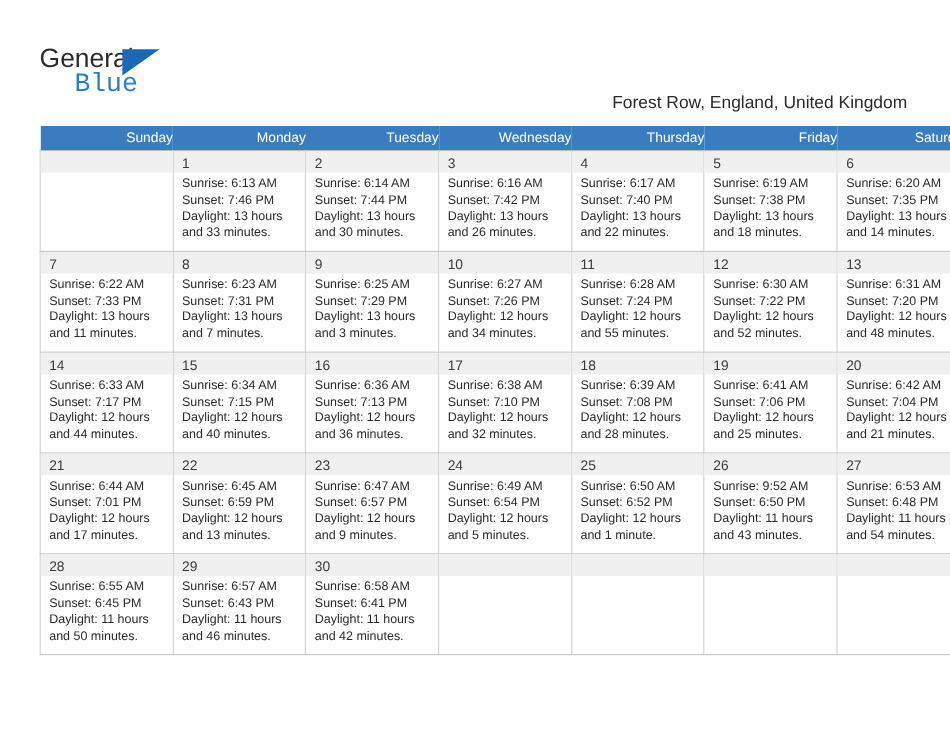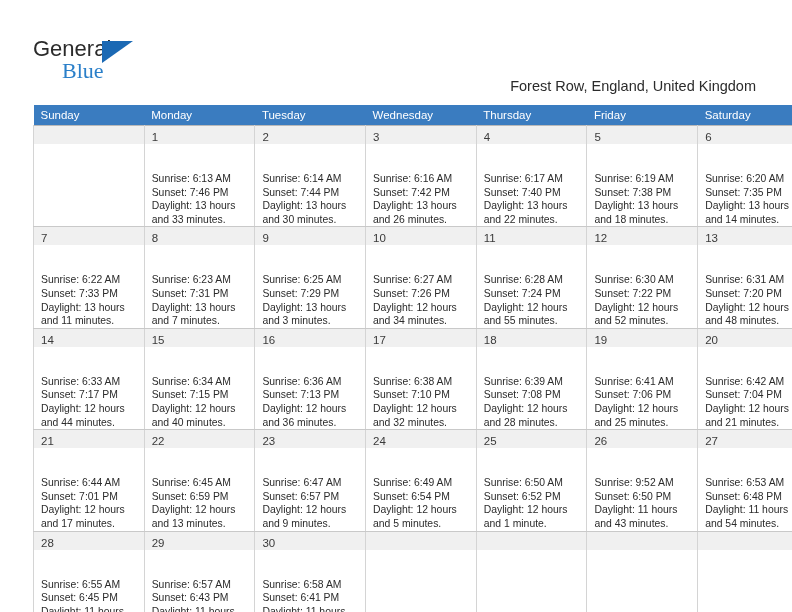--- a/index.html
+++ b/index.html
@@ -54,21 +54,21 @@
     height: 0;
     border-left: 31px solid #1b69b4;
     border-bottom: 22px solid transparent;
   }
   .logo-blue {
     position: absolute;
     left: 29px;
     top: 22px;
     font-size: 22px;
     color: #2a7fc9;
-    font-family: Liberation Serif, serif;
+    font-family: Liberation Mono, monospace;
   }
 
   .title {
     position: absolute;
     right: 36px;
     top: 31px;
     font-size: 27px;
     color: #2b2b2b;
     text-align: right;
     white-space: nowrap;
@@ -91,21 +91,21 @@
     top: 105px;
     width: 726px;
     border-collapse: collapse;
     table-layout: fixed;
   }
   .calendar th {
     background: #3a7cc0;
     color: #ffffff;
     font-size: 11.5px;
     font-weight: normal;
-    text-align: left;
+    text-align: right;
     padding: 4px 0 4px 7px;
     height: 12px;
     border: none;
     width: 103.7px;
   }
   .calendar td {
     vertical-align: top;
     padding: 0;
     border-left: 1px solid #d4d4d4;
     border-right: 1px solid #d4d4d4;
@@ -127,21 +127,20 @@
     padding: 1px 0 1px 7px;
     box-sizing: content-box;
   }
   .daynum {
     font-size: 11.5px;
     color: #3a3a3a;
     line-height: 16px;
   }
   .cell-body {
     padding: 3px 5px 0 7px;
-    margin-top: 25px;
   }
   .cell-line {
     font-size: 10.4px;
     line-height: 13.6px;
     color: #2b2b2b;
     white-space: nowrap;
   }
   .cell-blank {
     background: #ffffff;
   }

